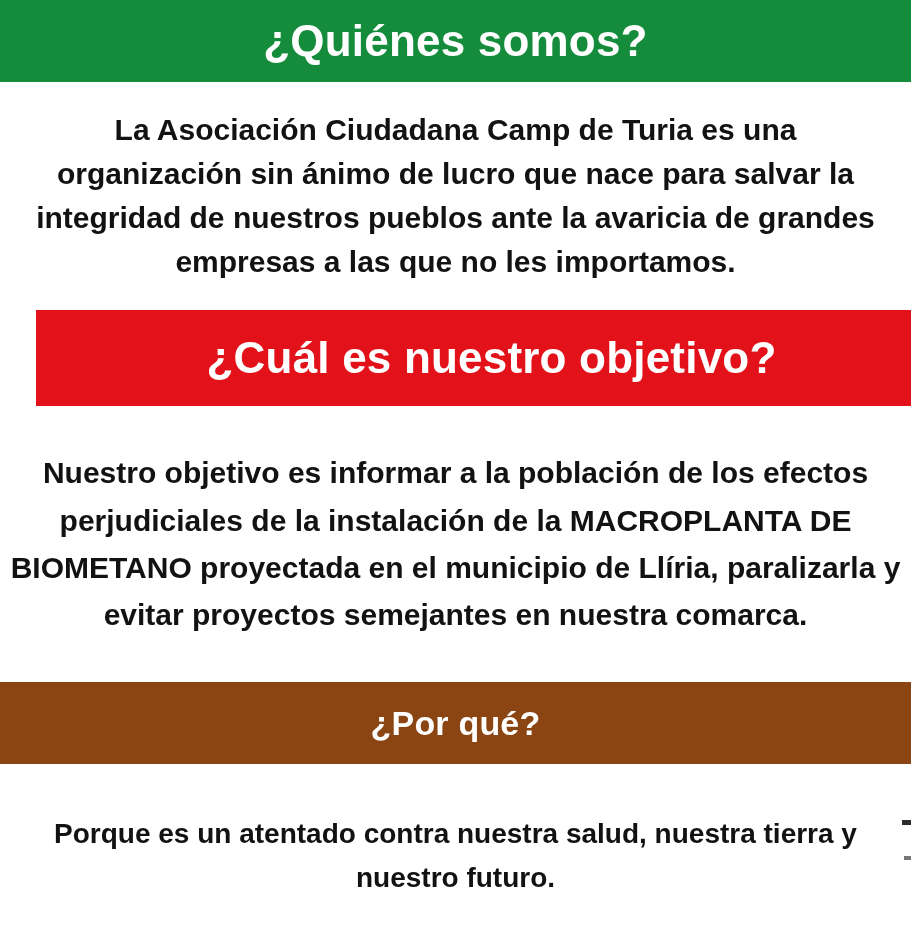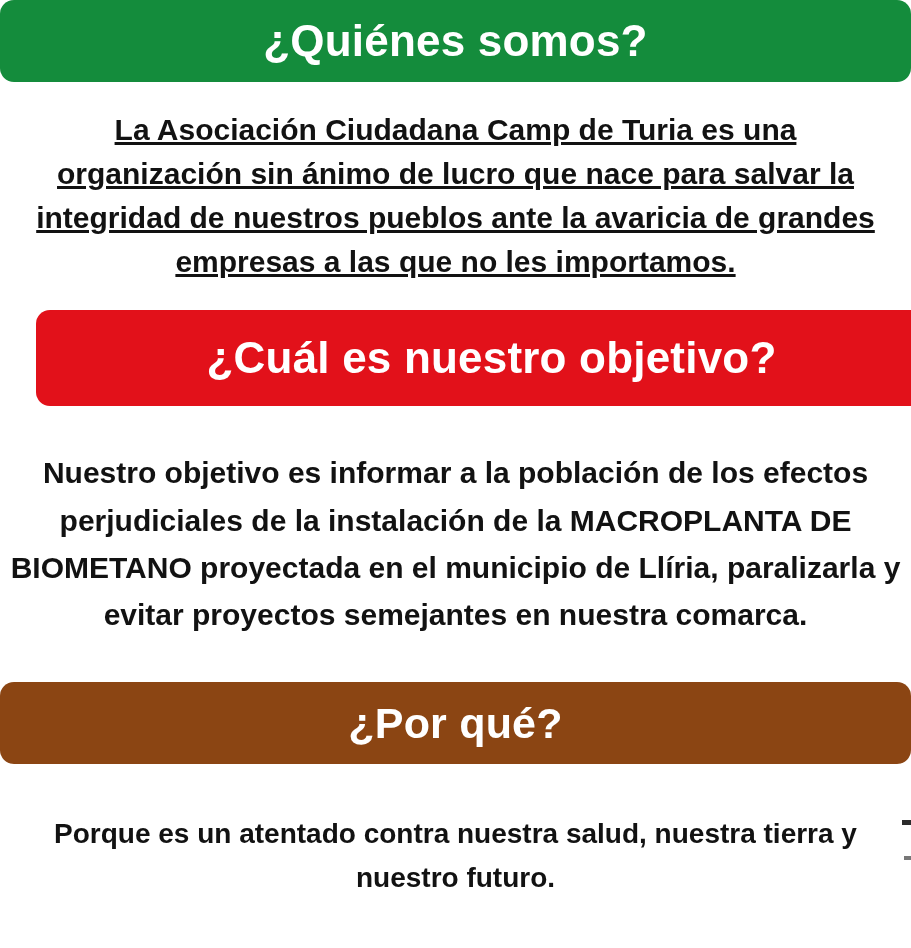--- a/index.html
+++ b/index.html
@@ -24,58 +24,56 @@
   .band {
     width: 100%;
     box-sizing: border-box;
     display: flex;
     align-items: center;
     justify-content: center;
     color: #ffffff;
     font-weight: bold;
     letter-spacing: 0.2px;
     text-align: center;
-    border-radius: 14px;
   }
   .band-green {
     background: #148c3c;
     height: 82px;
     font-size: 44px;
   }
   .band-red {
     background: #e2111a;
     height: 96px;
     font-size: 44px;
     margin-left: 36px;
   }
   .band-brown {
     background: #8b4513;
     height: 82px;
-    font-size: 43px;
+    font-size: 34px;
   }
   .body-block {
     box-sizing: border-box;
     width: 100%;
     color: #121212;
     font-weight: bold;
     text-align: center;
     display: flex;
     align-items: center;
     justify-content: center;
   }
   .body-text {
     width: 100%;
     box-sizing: border-box;
   }
   .block-1 {
     height: 228px;
     padding: 0 24px;
     font-size: 30px;
     line-height: 1.46;
-    text-decoration: underline;
   }
   .block-2 {
     height: 276px;
     padding: 12px 6px;
     font-size: 30px;
     line-height: 1.58;
   }
   .block-3 {
     height: 184px;
     padding: 15px 30px;

